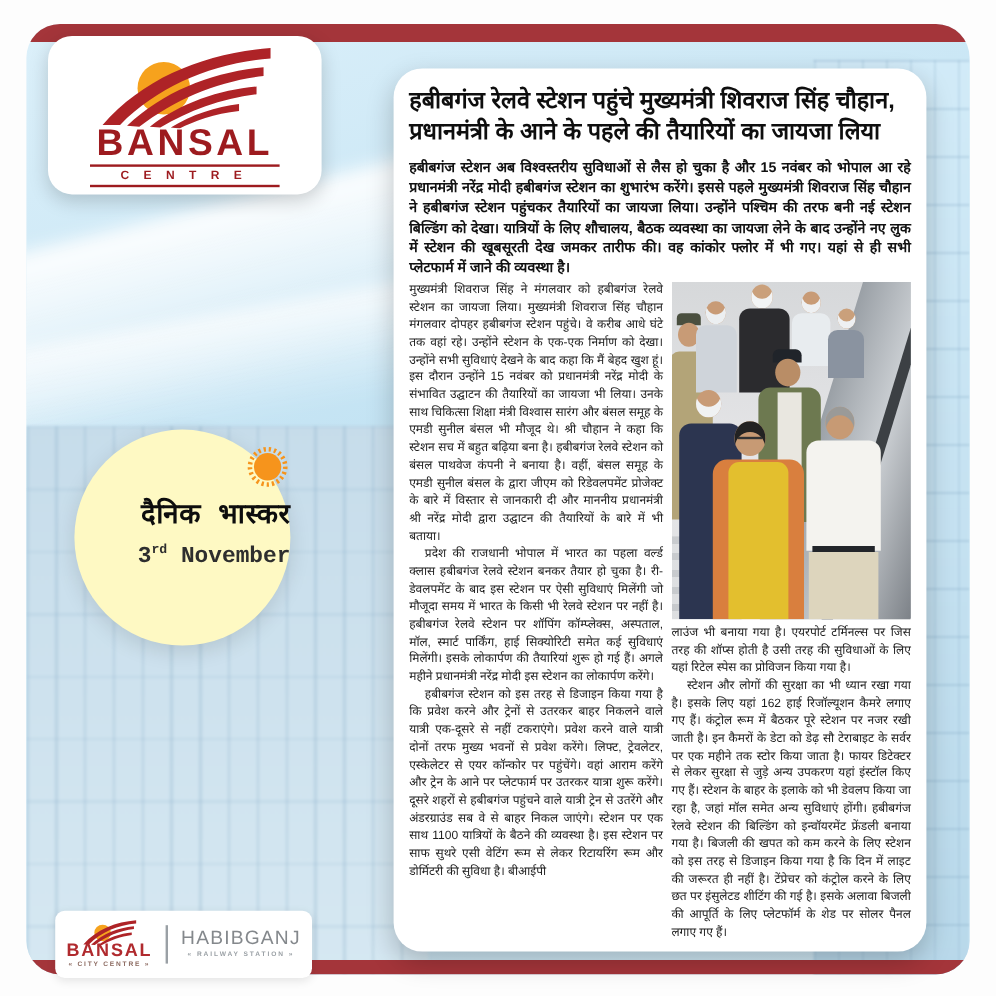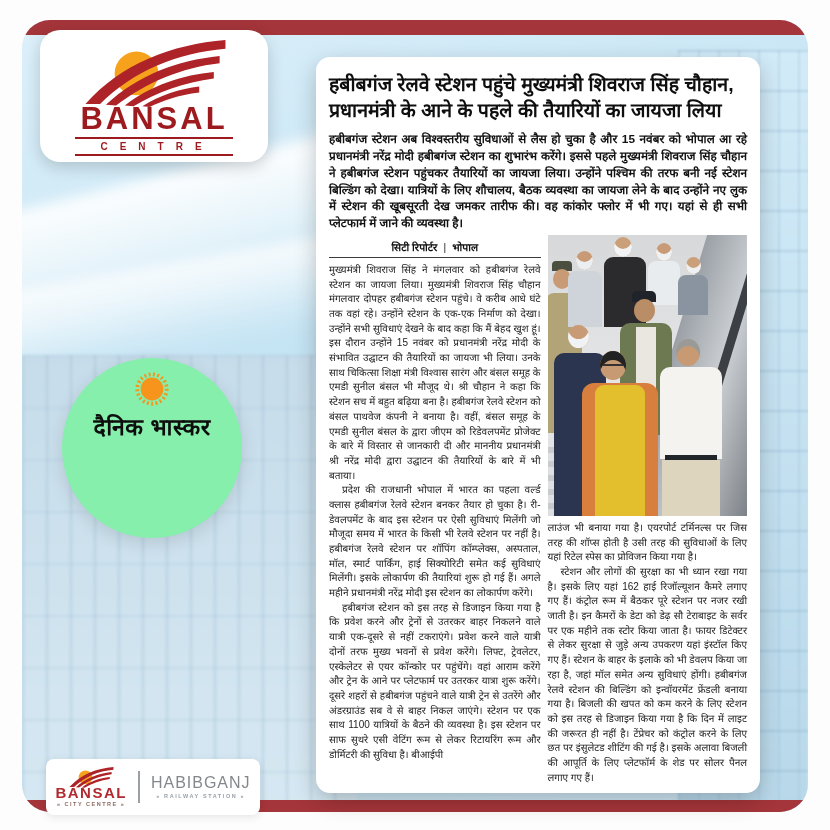--- a/index.html
+++ b/index.html
@@ -35,42 +35,42 @@
   .logo-card{position:absolute;left:40px;top:30px;width:228px;height:132px;background:#fff;
     border-radius:20px;box-shadow:0 5px 16px rgba(0,0,0,.18);
     display:flex;flex-direction:column;align-items:center;justify-content:center;}
   .brand-name{font-size:31px;font-weight:900;color:#9D1B1F;letter-spacing:3px;line-height:1;margin-top:-4px;}
   .brand-rule{width:158px;height:2px;background:#9D1B1F;margin:3px 0 2px;}
   .brand-group{font-size:10px;font-weight:700;color:#9D1B1F;letter-spacing:12px;text-indent:6px;}
   .brand-rule2{width:158px;height:2px;background:#9D1B1F;margin-top:2px;}
 
   
   .pub-circle{position:absolute;left:62px;top:358px;width:180px;height:180px;border-radius:50%;
-    background:#86efac;box-shadow:0 5px 18px rgba(0,0,0,.12);text-align:center;}
+    background:#fef9c3;box-shadow:0 5px 18px rgba(0,0,0,.12);text-align:right;font-family:Liberation Mono, monospace;}
   .pub-sun{margin-top:12px;}
   .pub-name{font-size:23px;font-weight:800;color:#0d0d0d;margin-top:-2px;letter-spacing:.5px;}
   .pub-date{font-size:19px;font-weight:700;color:#2e2e2e;margin-top:9px;}
   .pub-date sup{font-size:11px;}
   .pub-year{font-size:19px;font-weight:700;color:#2e2e2e;margin-top:2px;}
 
   
   .footer-card{position:absolute;left:46px;top:759px;width:214px;height:56px;background:#fff;
     border-radius:8px;display:flex;align-items:center;justify-content:center;gap:11px;
     box-shadow:0 2px 8px rgba(0,0,0,.10);}
   .fc-block{text-align:center;line-height:1;}
   .fc-swoosh{display:block;margin:0 auto -3px;}
   .fc-bansal{font-size:15px;font-weight:900;color:#B02A2E;letter-spacing:1.5px;}
   .fc-sub{font-size:5.5px;font-weight:700;color:#8c6a60;letter-spacing:1.5px;margin-top:2px;}
   .fc-div{width:2px;height:32px;background:#9aa0a5;}
   .fc-habib{font-size:16px;font-weight:400;color:#84888c;letter-spacing:1px;}
   .fc-sub2{font-size:5.5px;font-weight:700;color:#9aa0a5;letter-spacing:1.6px;margin-top:3px;}
 
   
-  .article{position:absolute;left:316px;top:57px;width:444px;height:736px;background:#fff;
-    border-radius:14px;box-shadow:0 8px 22px rgba(0,0,0,.22);
+  .article{position:absolute;left:328px;top:57px;width:444px;height:736px;background:#fff;
+    border-radius:24px;box-shadow:0 8px 22px rgba(0,0,0,.22);
     padding:15px 13px 10px;box-sizing:border-box;color:#161616;}
   .headline{font-size:19.5px;font-weight:800;line-height:1.32;color:#0e0e0e;}
   .intro{margin-top:8px;font-size:11.8px;font-weight:700;line-height:1.42;text-align:justify;color:#111;}
   .cols{display:flex;gap:7px;margin-top:3px;}
   .col-left{width:50.6%;}
   .col-right{flex:1;min-width:0;}
   .byline{font-size:10.5px;font-weight:700;text-align:center;padding:5px 0 3px;
     border-bottom:1.6px solid #3a3a3a;margin-bottom:5px;color:#111;}
   .byline .sep{color:#777;padding:0 3px;}
   p.bodytxt{font-size:10px;line-height:1.47;text-align:justify;margin:0;color:#1c1c1c;}
@@ -113,20 +113,24 @@
   <div class="brand-group">CENTRE</div>
   <div class="brand-rule2"></div>
 </div>
 
 <div class="pub-circle">
   <svg class="pub-sun" width="38" height="38" viewBox="0 0 40 40">
     <circle cx="20" cy="20" r="12" fill="#F6941C"></circle>
     <circle cx="20" cy="20" r="15.5" fill="none" stroke="#F6941C" stroke-width="4" stroke-dasharray="2 2.6"></circle>
   </svg>
   <div class="pub-name">दैनिक भास्कर</div>
+  <div class="pub-date">
+    <span>3</span><sup>rd</sup>
+    <span>November</span>
+  </div>
 </div>
 
 <div class="footer-card">
   <div class="fc-block">
     <svg class="fc-swoosh" width="62" height="22" viewBox="0 0 200 96">
       <circle cx="76" cy="50" r="30" fill="#F6A21D"></circle>
       <g fill="#AE2327">
         <path d="M6 92 C 55 36, 125 10, 198 4 L 198 16 C 132 22, 72 46, 26 92 Z"></path>
         <path d="M34 93 C 78 52, 132 32, 190 26 L 190 36 C 138 42, 90 62, 48 94 Z"></path>
         <path d="M60 94 C 96 66, 140 52, 182 48 L 182 57 C 142 62, 104 76, 72 95 Z"></path>
@@ -141,25 +145,20 @@
     <div class="fc-sub2">« RAILWAY STATION »</div>
   </div>
 </div>
 
 <div class="article">
   <div class="headline">हबीबगंज रेलवे स्टेशन पहुंचे मुख्यमंत्री शिवराज सिंह चौहान, प्रधानमंत्री के आने के पहले की तैयारियों का जायजा लिया</div>
   <div class="intro">हबीबगंज स्टेशन अब विश्वस्तरीय सुविधाओं से लैस हो चुका है और 15 नवंबर को भोपाल आ रहे प्रधानमंत्री नरेंद्र मोदी हबीबगंज स्टेशन का शुभारंभ करेंगे। इससे पहले मुख्यमंत्री शिवराज सिंह चौहान ने हबीबगंज स्टेशन पहुंचकर तैयारियों का जायजा लिया। उन्होंने पश्चिम की तरफ बनी नई स्टेशन बिल्डिंग को देखा। यात्रियों के लिए शौचालय, बैठक व्यवस्था का जायजा लेने के बाद उन्होंने नए लुक में स्टेशन की खूबसूरती देख जमकर तारीफ की। वह कांकोर फ्लोर में भी गए। यहां से ही सभी प्लेटफार्म में जाने की व्यवस्था है।</div>
 
   <div class="cols">
     <div class="col-left">
-      <div class="byline">
-        <span>सिटी रिपोर्टर</span>
-        <span class="sep">|</span>
-        <span>भोपाल</span>
-      </div>
       <p class="bodytxt">मुख्यमंत्री शिवराज सिंह ने मंगलवार को हबीबगंज रेलवे स्टेशन का जायजा लिया। मुख्यमंत्री शिवराज सिंह चौहान मंगलवार दोपहर हबीबगंज स्टेशन पहुंचे। वे करीब आधे घंटे तक वहां रहे। उन्होंने स्टेशन के एक-एक निर्माण को देखा। उन्होंने सभी सुविधाएं देखने के बाद कहा कि मैं बेहद खुश हूं। इस दौरान उन्होंने 15 नवंबर को प्रधानमंत्री नरेंद्र मोदी के संभावित उद्घाटन की तैयारियों का जायजा भी लिया। उनके साथ चिकित्सा शिक्षा मंत्री विश्वास सारंग और बंसल समूह के एमडी सुनील बंसल भी मौजूद थे। श्री चौहान ने कहा कि स्टेशन सच में बहुत बढ़िया बना है। हबीबगंज रेलवे स्टेशन को बंसल पाथवेज कंपनी ने बनाया है। वहीं, बंसल समूह के एमडी सुनील बंसल के द्वारा जीएम को रिडेवलपमेंट प्रोजेक्ट के बारे में विस्तार से जानकारी दी और माननीय प्रधानमंत्री श्री नरेंद्र मोदी द्वारा उद्घाटन की तैयारियों के बारे में भी बताया।</p>
       <p class="bodytxt indent">प्रदेश की राजधानी भोपाल में भारत का पहला वर्ल्ड क्लास हबीबगंज रेलवे स्टेशन बनकर तैयार हो चुका है। री- डेवलपमेंट के बाद इस स्टेशन पर ऐसी सुविधाएं मिलेंगी जो मौजूदा समय में भारत के किसी भी रेलवे स्टेशन पर नहीं है। हबीबगंज रेलवे स्टेशन पर शॉपिंग कॉम्प्लेक्स, अस्पताल, मॉल, स्मार्ट पार्किंग, हाई सिक्योरिटी समेत कई सुविधाएं मिलेंगी। इसके लोकार्पण की तैयारियां शुरू हो गई हैं। अगले महीने प्रधानमंत्री नरेंद्र मोदी इस स्टेशन का लोकार्पण करेंगे।</p>
       <p class="bodytxt indent">हबीबगंज स्टेशन को इस तरह से डिजाइन किया गया है कि प्रवेश करने और ट्रेनों से उतरकर बाहर निकलने वाले यात्री एक-दूसरे से नहीं टकराएंगे। प्रवेश करने वाले यात्री दोनों तरफ मुख्य भवनों से प्रवेश करेंगे। लिफ्ट, ट्रेवलेटर, एस्केलेटर से एयर कॉन्कोर पर पहुंचेंगे। वहां आराम करेंगे और ट्रेन के आने पर प्लेटफार्म पर उतरकर यात्रा शुरू करेंगे। दूसरे शहरों से हबीबगंज पहुंचने वाले यात्री ट्रेन से उतरेंगे और अंडरग्राउंड सब वे से बाहर निकल जाएंगे। स्टेशन पर एक साथ 1100 यात्रियों के बैठने की व्यवस्था है। इस स्टेशन पर साफ सुथरे एसी वेटिंग रूम से लेकर रिटायरिंग रूम और डोर्मिटरी की सुविधा है। बीआईपी</p>
     </div>
 
     <div class="col-right">
       <div class="photo">
         <div class="esc-band"></div>
         <div class="esc-rail"></div>
         <div class="steps"></div>

